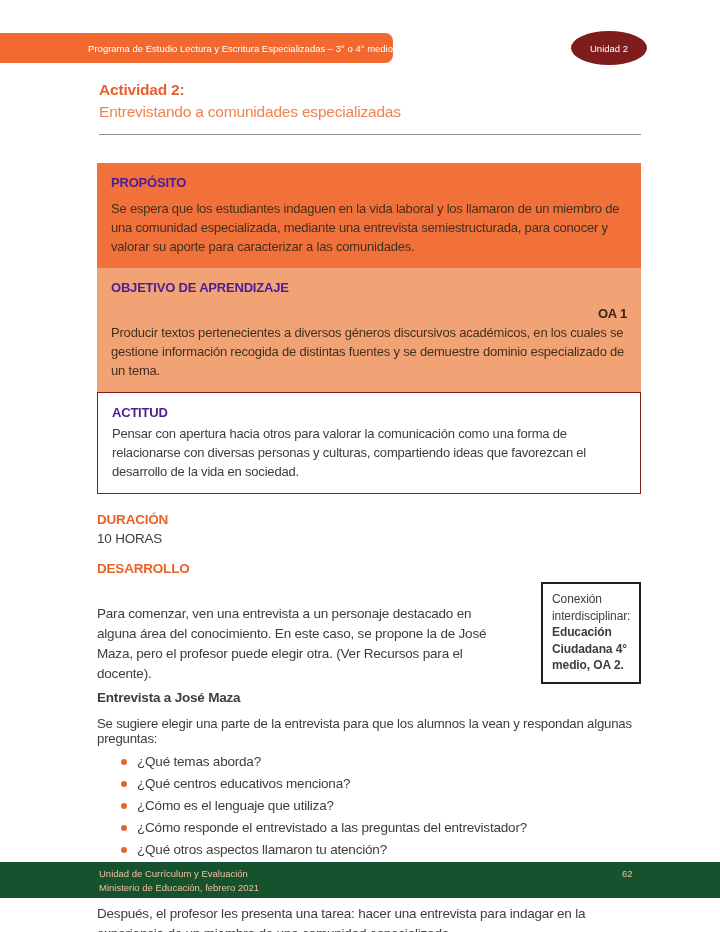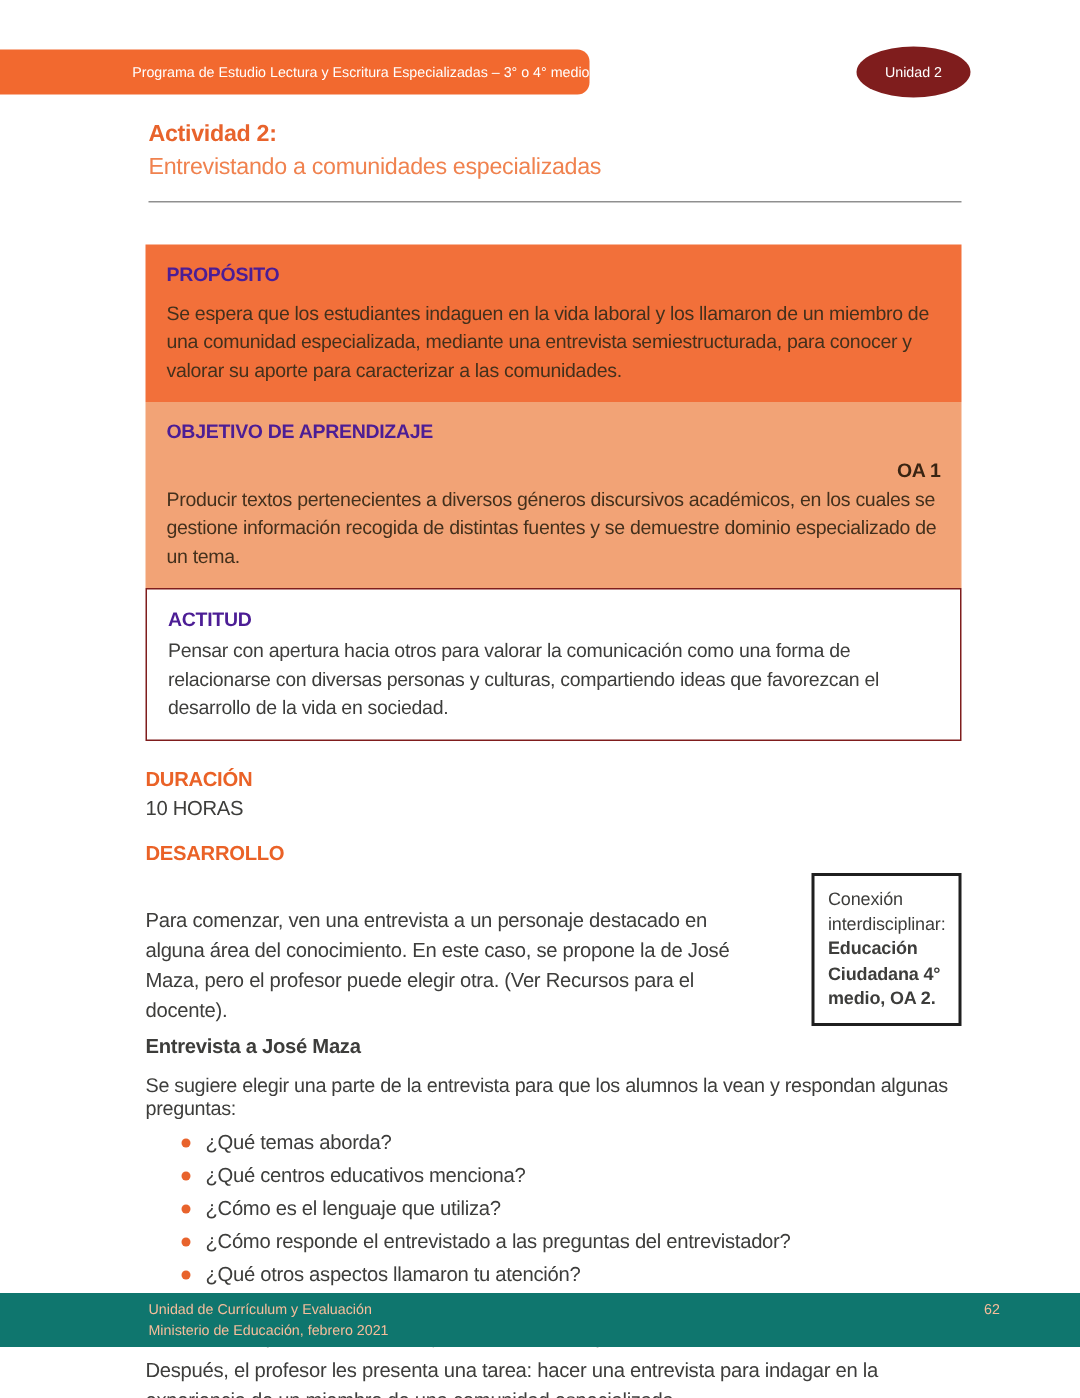--- a/index.html
+++ b/index.html
@@ -120,30 +120,30 @@
   }
 
   .closing-1 { margin-top: 26px; font-size: 13.5px; }
   .closing-2 { margin-top: 6px; font-size: 13.5px; line-height: 20px; }
 
   
   .footer-bar {
     position: absolute;
     left: 0; top: 862px;
     width: 720px; height: 36px;
-    background: #0f766e;
+    background: #14532d;
     color: #f7bd9b;
     font-size: 9.5px;
     line-height: 13.5px;
     padding: 5px 0 0 99px;
     letter-spacing: 0;
   }
   .footer-page-number {
     position: absolute;
-    left: 656px; top: 5px;
+    left: 622px; top: 5px;
     color: #f7bd9b;
     font-size: 9.5px;
   }
 </style>
 </head>
 <body>
 
 <div class="page">
 
   <div class="header-bar">

